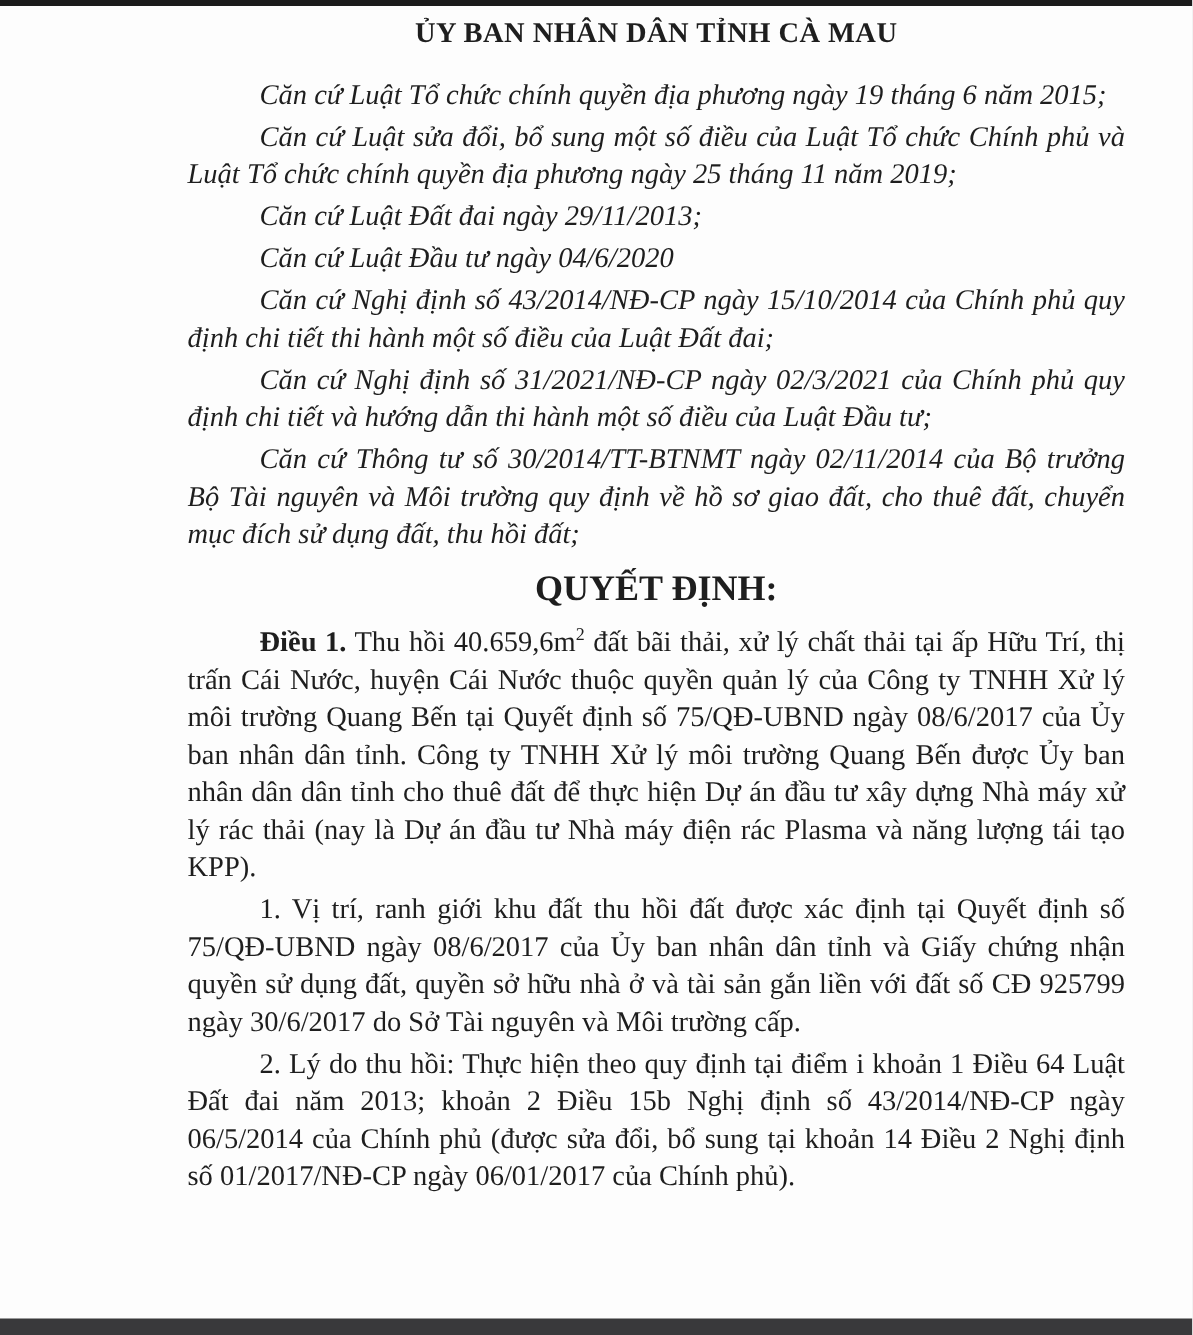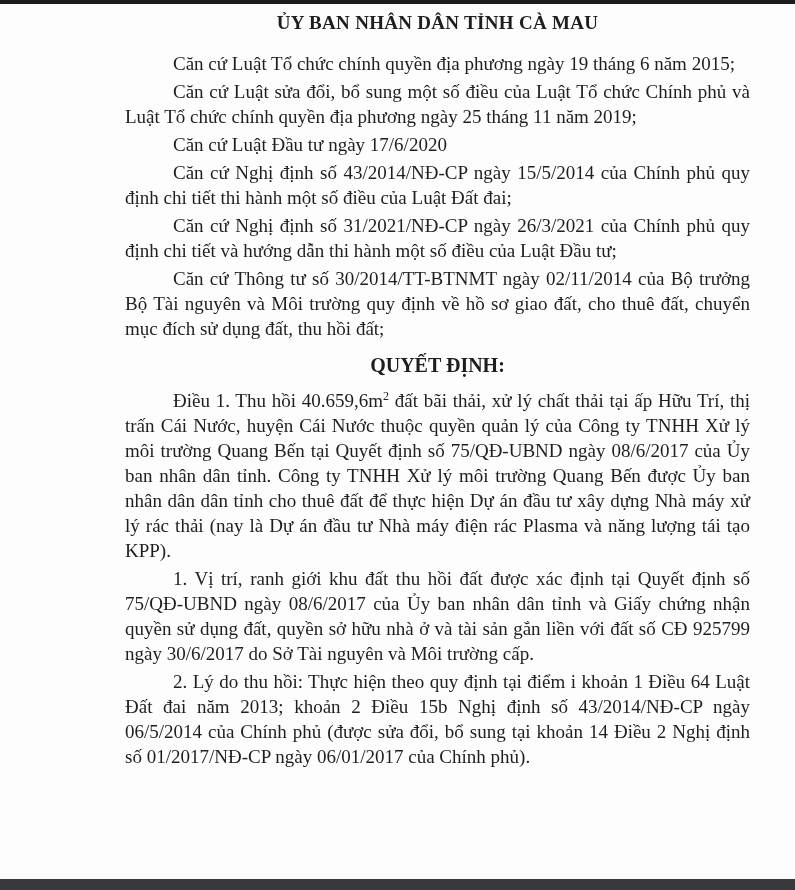--- a/index.html
+++ b/index.html
@@ -29,45 +29,46 @@
     letter-spacing:.3px;
     line-height:25px;
   }
   p{
     margin:0 0 3px 0;
     font-size:19px;
     line-height:25px;
     text-align:justify;
     text-indent:48px;
   }
-  p.pre{}
+  p.pre{font-style:italic;}
   .decision-heading{
     margin:12px 0 10px 0;
-    font-size:20px;
+    font-size:24px;
     font-weight:bold;
     text-align:center;
     line-height:25px;
   }
-  .lead{font-weight:normal;}
+  .lead{font-weight:bold;}
   sup{font-size:12px;line-height:0;}
 </style>
 </head>
 <body>
 
 <div class="page">
   <div class="scan-bar top"></div>
 
   <div class="content">
     <h1 class="doc-title">ỦY BAN NHÂN DÂN TỈNH CÀ MAU</h1>
 
     <p class="pre">Căn cứ Luật Tổ chức chính quyền địa phương ngày 19 tháng 6 năm 2015;</p>
     <p class="pre">Căn cứ Luật sửa đổi, bổ sung một số điều của Luật Tổ chức Chính phủ và Luật Tổ chức chính quyền địa phương ngày 25 tháng 11 năm 2019;</p>
-    <p class="pre">Căn cứ Luật Đầu tư ngày 17/6/2020</p>
-    <p class="pre">Căn cứ Nghị định số 43/2014/NĐ-CP ngày 15/5/2014 của Chính phủ quy định chi tiết thi hành một số điều của Luật Đất đai;</p>
-    <p class="pre">Căn cứ Nghị định số 31/2021/NĐ-CP ngày 26/3/2021 của Chính phủ quy định chi tiết và hướng dẫn thi hành một số điều của Luật Đầu tư;</p>
+    <p class="pre">Căn cứ Luật Đất đai ngày 29/11/2013;</p>
+    <p class="pre">Căn cứ Luật Đầu tư ngày 04/6/2020</p>
+    <p class="pre">Căn cứ Nghị định số 43/2014/NĐ-CP ngày 15/10/2014 của Chính phủ quy định chi tiết thi hành một số điều của Luật Đất đai;</p>
+    <p class="pre">Căn cứ Nghị định số 31/2021/NĐ-CP ngày 02/3/2021 của Chính phủ quy định chi tiết và hướng dẫn thi hành một số điều của Luật Đầu tư;</p>
     <p class="pre">Căn cứ Thông tư số 30/2014/TT-BTNMT ngày 02/11/2014 của Bộ trưởng Bộ Tài nguyên và Môi trường quy định về hồ sơ giao đất, cho thuê đất, chuyển mục đích sử dụng đất, thu hồi đất;</p>
 
     <h2 class="decision-heading">QUYẾT ĐỊNH:</h2>
 
     <p>
       <span class="lead">Điều 1.</span><span> Thu hồi 40.659,6m</span><sup>2</sup><span> đất bãi thải, xử lý chất thải tại ấp Hữu Trí, thị trấn Cái Nước, huyện Cái Nước thuộc quyền quản lý của Công ty TNHH Xử lý môi trường Quang Bến tại Quyết định số 75/QĐ-UBND ngày 08/6/2017 của Ủy ban nhân dân tỉnh. Công ty TNHH Xử lý môi trường Quang Bến được Ủy ban nhân dân dân tỉnh cho thuê đất để thực hiện Dự án đầu tư xây dựng Nhà máy xử lý rác thải (nay là Dự án đầu tư Nhà máy điện rác Plasma và năng lượng tái tạo KPP).</span>
     </p>
 
     <p>1. Vị trí, ranh giới khu đất thu hồi đất được xác định tại Quyết định số 75/QĐ-UBND ngày 08/6/2017 của Ủy ban nhân dân tỉnh và Giấy chứng nhận quyền sử dụng đất, quyền sở hữu nhà ở và tài sản gắn liền với đất số CĐ 925799 ngày 30/6/2017 do Sở Tài nguyên và Môi trường cấp.</p>
     <p>2. Lý do thu hồi: Thực hiện theo quy định tại điểm i khoản 1 Điều 64 Luật Đất đai năm 2013; khoản 2 Điều 15b Nghị định số 43/2014/NĐ-CP ngày 06/5/2014 của Chính phủ (được sửa đổi, bổ sung tại khoản 14 Điều 2 Nghị định số 01/2017/NĐ-CP ngày 06/01/2017 của Chính phủ).</p>

